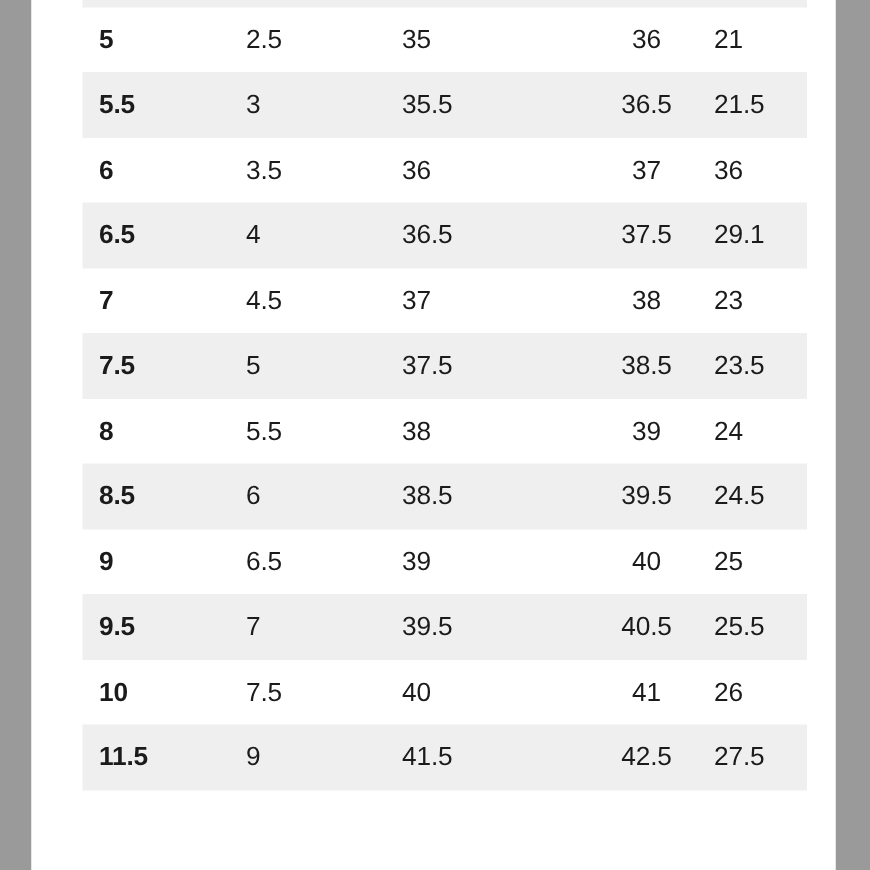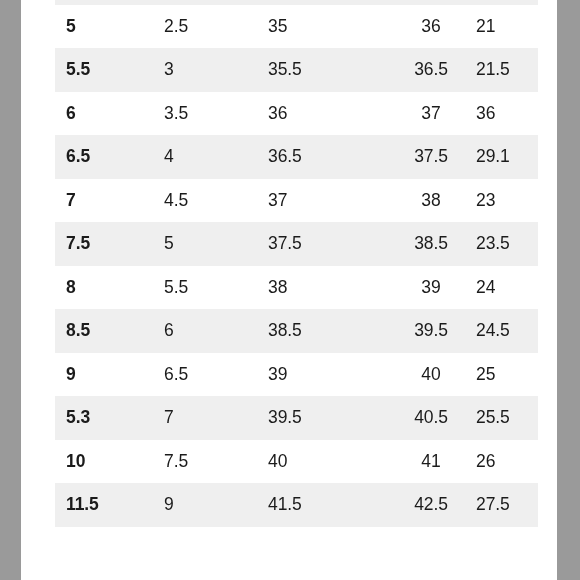--- a/index.html
+++ b/index.html
@@ -144,21 +144,21 @@
             <td class="c-cm">24.5</td>
           </tr>
           <tr>
             <td class="c-us">9</td>
             <td class="c-uk">6.5</td>
             <td class="c-eu">39</td>
             <td class="c-fr">40</td>
             <td class="c-cm">25</td>
           </tr>
           <tr class="zebra">
-            <td class="c-us">5.3</td>
+            <td class="c-us">9.5</td>
             <td class="c-uk">7</td>
             <td class="c-eu">39.5</td>
             <td class="c-fr">40.5</td>
             <td class="c-cm">25.5</td>
           </tr>
           <tr>
             <td class="c-us">10</td>
             <td class="c-uk">7.5</td>
             <td class="c-eu">40</td>
             <td class="c-fr">41</td>

